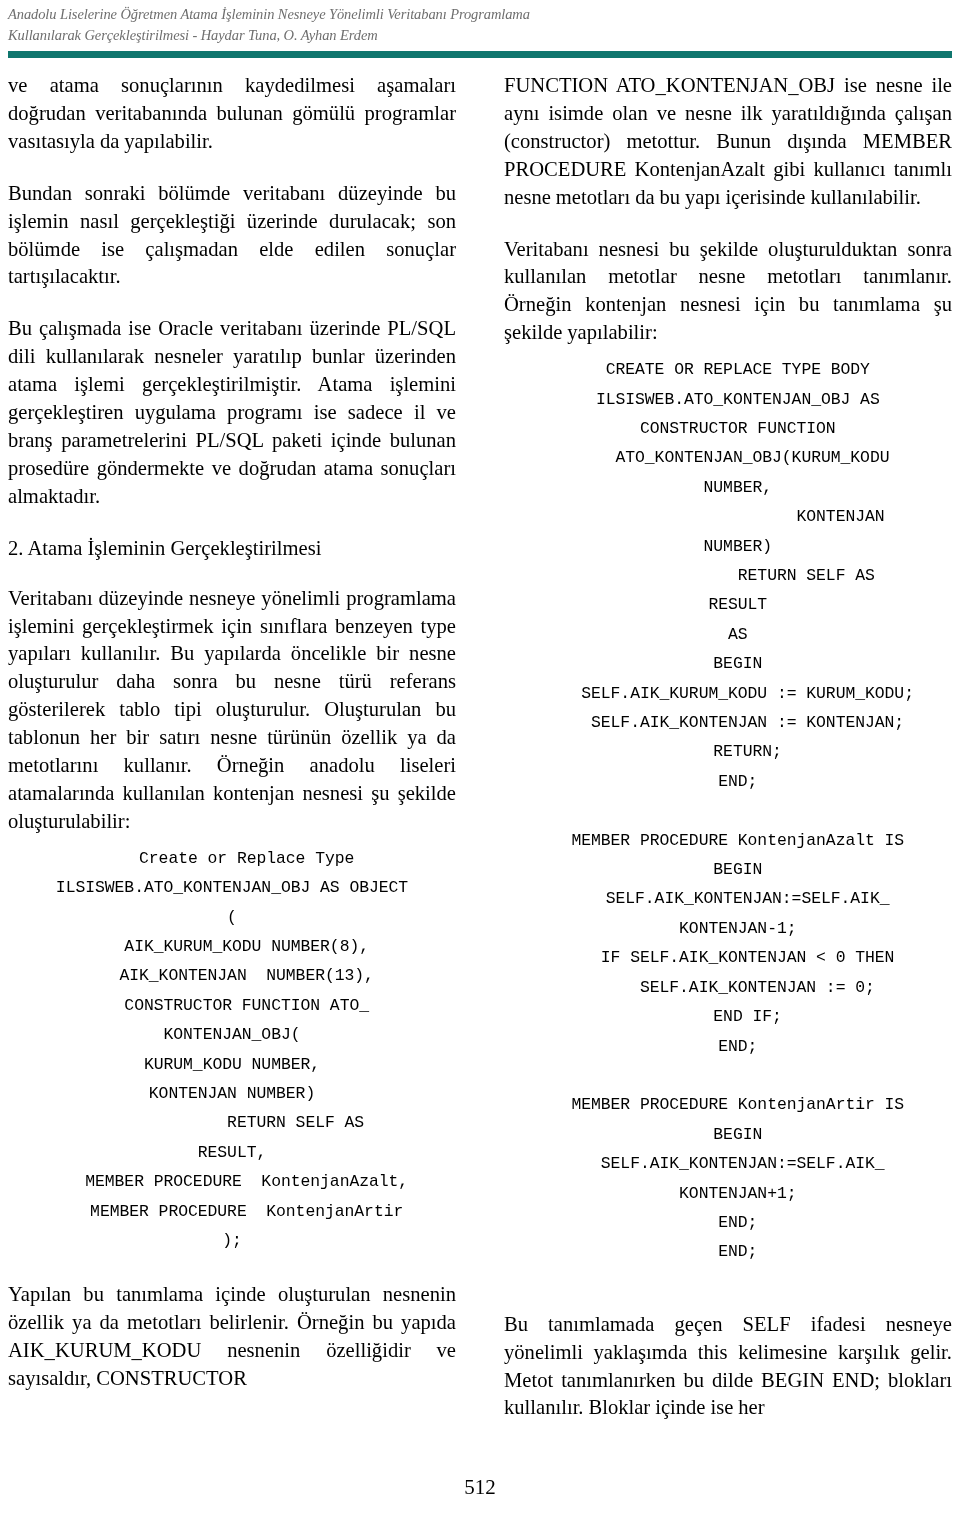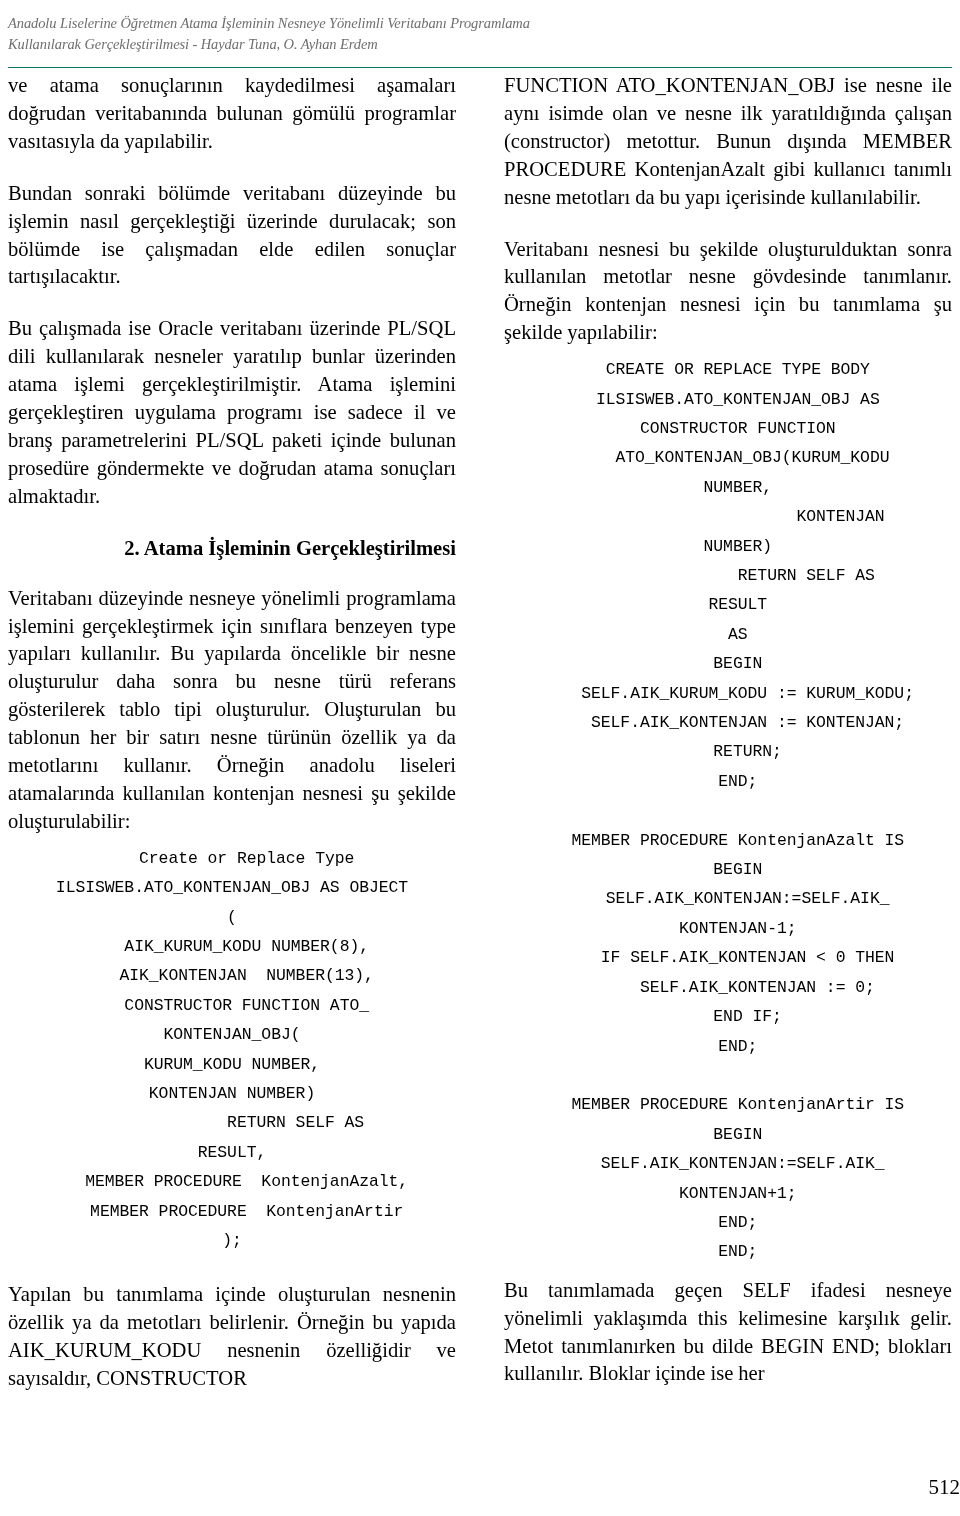--- a/index.html
+++ b/index.html
@@ -15,23 +15,22 @@
     color: #000000;
     overflow: hidden;
   }
 
   
   #page-header {
     position: absolute;
     left: 8px;
     top: 4px;
     width: 944px;
-    border-bottom: 1px solid #0f766e;
-    padding-bottom: 12px;
-    margin-top: 9px;
+    border-bottom: 7px solid #0f766e;
+    padding-bottom: 5px;
   }
   .hdr-line {
     font-style: italic;
     font-size: 14.5px;
     line-height: 21px;
     color: #6e6e6e;
     letter-spacing: -0.1px;
     white-space: nowrap;
   }
 
@@ -57,44 +56,44 @@
     text-align: justify;
     text-justify: inter-word;
     margin: 0 0 24px 0;
     hyphens: none;
     word-spacing: -0.2px;
   }
   .para.nogap { margin-bottom: 8px; }
 
   .section-heading {
     font-size: 20.6px;
-    font-weight: bold;
+    font-weight: normal;
     line-height: 27.9px;
     margin: 6px 0 22px 0;
-    text-align: right;
+    text-align: left;
   }
 
   
   .code {
     font-family: "Liberation Mono", "DejaVu Sans Mono", monospace;
     font-size: 16.4px;
     line-height: 29.4px;
     white-space: pre;
     margin: 2px 0 0 0;
     letter-spacing: -0.05px;
     text-align: center;
   }
 
   
   #page-number {
     position: absolute;
     left: 0;
     right: 0;
     bottom: 16px;
-    text-align: right;
+    text-align: center;
     font-size: 21px;
     line-height: 26px;
   }
 </style>
 </head>
 <body>
 
 <div id="page-header">
   <div class="hdr-line">Anadolu Liselerine Öğretmen Atama İşleminin Nesneye Yönelimli Veritabanı Programlama</div>
   <div class="hdr-line">Kullanılarak Gerçekleştirilmesi - Haydar Tuna, O. Ayhan Erdem</div>
@@ -120,21 +119,21 @@
              RETURN SELF AS
 RESULT,
    MEMBER PROCEDURE  KontenjanAzalt,
    MEMBER PROCEDURE  KontenjanArtir
 );</pre>
     <p class="para" style="margin-top:26px;">Yapılan bu tanımlama içinde oluşturulan nesnenin özellik ya da metotları belirlenir. Örneğin bu yapıda AIK_KURUM_KODU nesnenin özelliğidir ve sayısaldır, CONSTRUCTOR</p>
   </div>
 
   <div class="column">
     <p class="para">FUNCTION ATO_KONTENJAN_OBJ ise nesne ile aynı isimde olan ve nesne ilk yaratıldığında çalışan (constructor) metottur. Bunun dışında MEMBER PROCEDURE KontenjanAzalt gibi kullanıcı tanımlı nesne metotları da bu yapı içerisinde kullanılabilir.</p>
-    <p class="para nogap">Veritabanı nesnesi bu şekilde oluşturulduktan sonra kullanılan metotlar nesne gövdesinde tanımlanır. Örneğin kontenjan nesnesi için bu tanımlama şu şekilde yapılabilir:</p>
+    <p class="para nogap">Veritabanı nesnesi bu şekilde oluşturulduktan sonra kullanılan metotlar nesne metotları tanımlanır. Örneğin kontenjan nesnesi için bu tanımlama şu şekilde yapılabilir:</p>
     <pre class="code">  CREATE OR REPLACE TYPE BODY
   ILSISWEB.ATO_KONTENJAN_OBJ AS
   CONSTRUCTOR FUNCTION
      ATO_KONTENJAN_OBJ(KURUM_KODU
   NUMBER,
                        KONTENJAN
   NUMBER)
                 RETURN SELF AS
   RESULT
   AS
@@ -152,18 +151,18 @@
       SELF.AIK_KONTENJAN := 0;
     END IF;
   END;
 
   MEMBER PROCEDURE KontenjanArtir IS
   BEGIN
    SELF.AIK_KONTENJAN:=SELF.AIK_
   KONTENJAN+1;
   END;
   END;</pre>
-    <p class="para" style="margin-top:10px;">Bu tanımlamada geçen SELF ifadesi nesneye yönelimli yaklaşımda this kelimesine karşılık gelir. Metot tanımlanırken bu dilde BEGIN END; blokları kullanılır. Bloklar içinde ise her</p>
+    <p class="para" style="margin-top:44px;">Bu tanımlamada geçen SELF ifadesi nesneye yönelimli yaklaşımda this kelimesine karşılık gelir. Metot tanımlanırken bu dilde BEGIN END; blokları kullanılır. Bloklar içinde ise her</p>
   </div>
 
 </div>
 
 <div id="page-number">512</div>
 
 </body></html>

